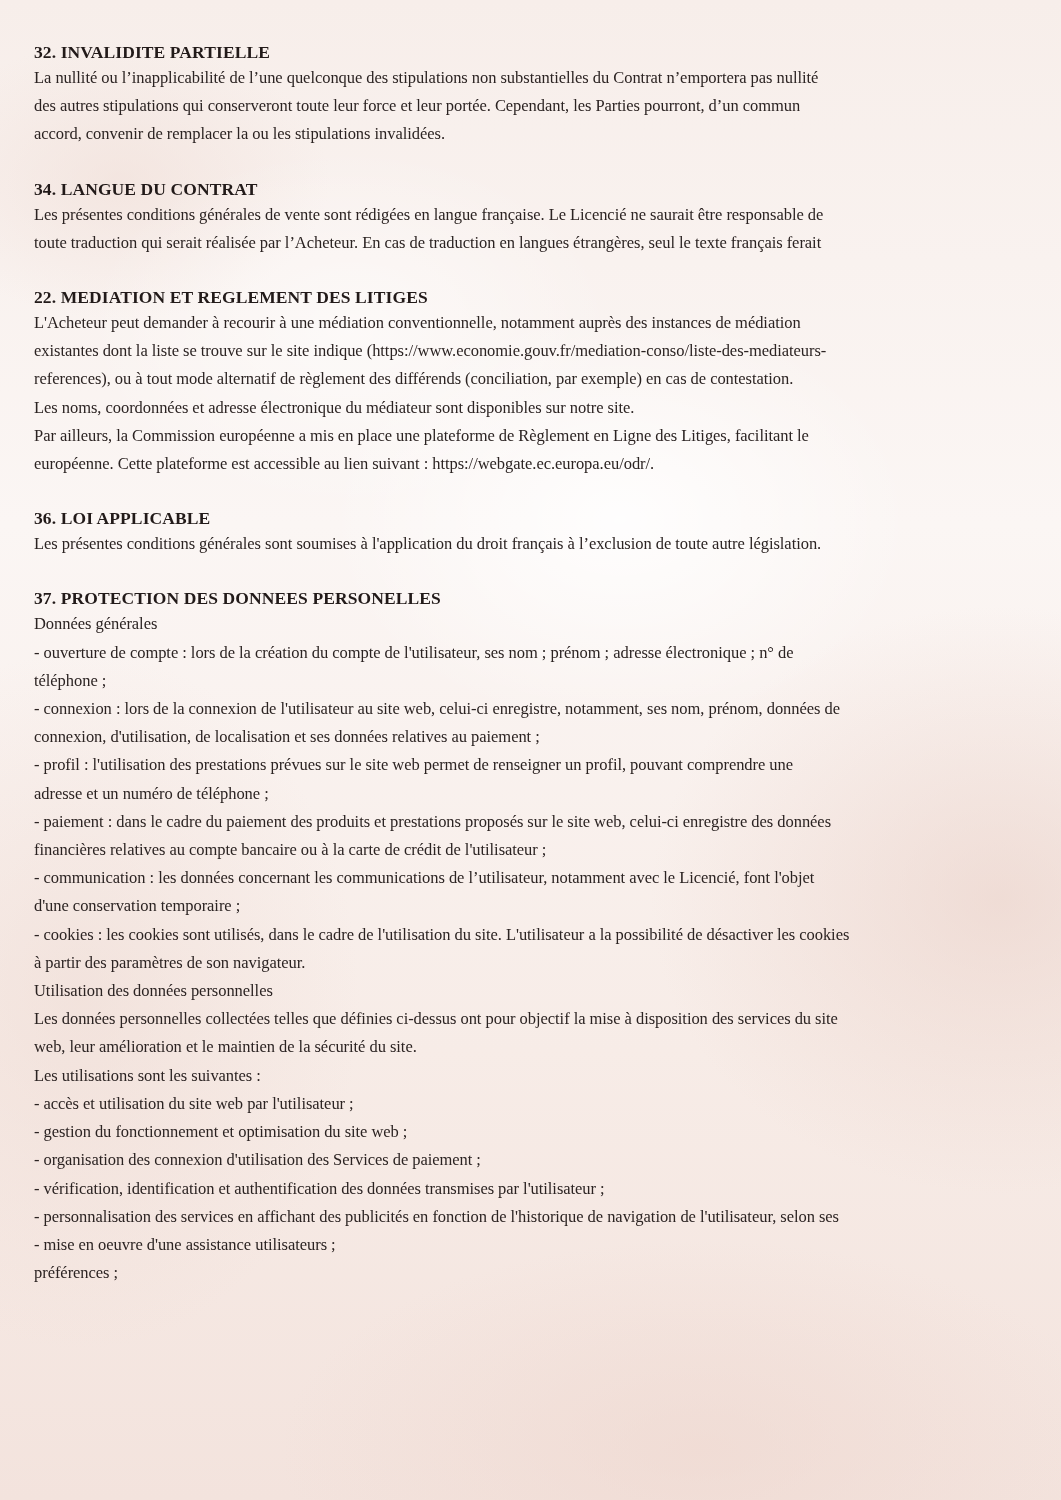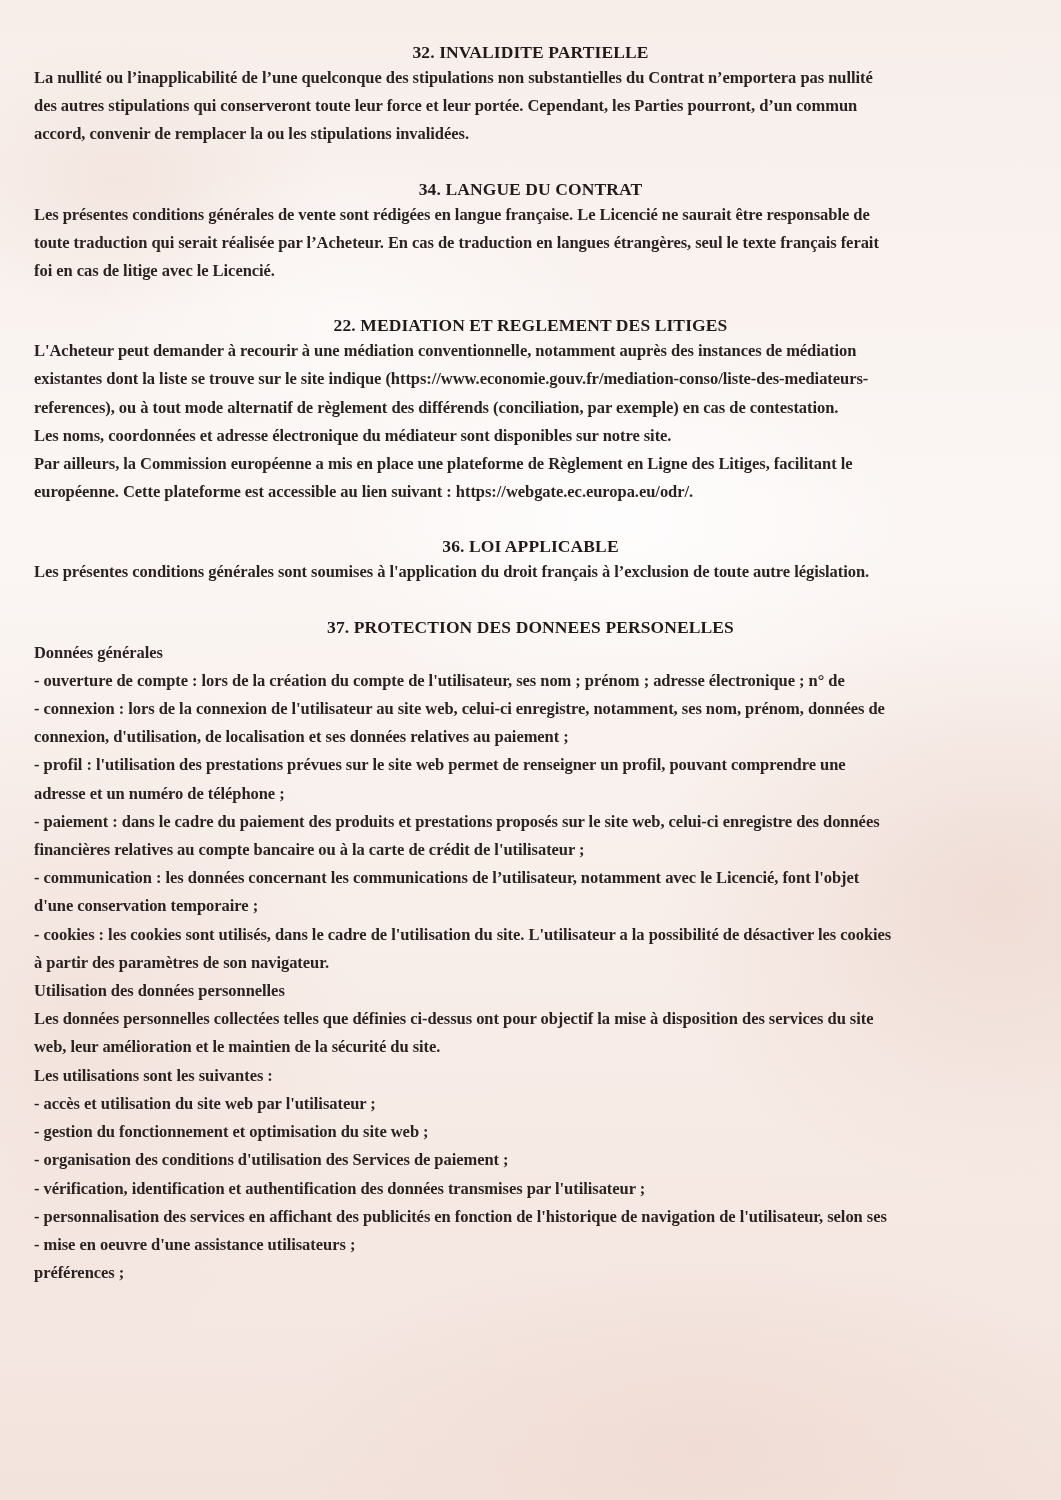--- a/index.html
+++ b/index.html
@@ -37,28 +37,26 @@
     .section {
       margin-bottom: 28px;
     }
     .section-title {
       font-size: 17.5px;
       font-weight: bold;
       letter-spacing: 0.1px;
       line-height: 24px;
       margin: 0;
       color: #221a19;
-      text-align: center;
     }
     .para {
       font-size: 16.5px;
       line-height: 28.2px;
       margin: 0;
       letter-spacing: -0.05px;
-      font-weight: bold;
     }
     #sec-32 { margin-top: 0; }
   </style>
 </head>
 <body>
 
 <div class="bg"></div>
 
 <div class="page">
 
@@ -66,21 +64,20 @@
     <h2 class="section-title">32. INVALIDITE PARTIELLE</h2>
     <p class="para">La nullité ou l’inapplicabilité de l’une quelconque des stipulations non substantielles du Contrat n’emportera pas nullité</p>
     <p class="para">des autres stipulations qui conserveront toute leur force et leur portée. Cependant, les Parties pourront, d’un commun</p>
     <p class="para">accord, convenir de remplacer la ou les stipulations invalidées.</p>
   </section>
 
   <section class="section">
     <h2 class="section-title">34. LANGUE DU CONTRAT</h2>
     <p class="para">Les présentes conditions générales de vente sont rédigées en langue française. Le Licencié ne saurait être responsable de</p>
     <p class="para">toute traduction qui serait réalisée par l’Acheteur. En cas de traduction en langues étrangères, seul le texte français ferait</p>
-    <p class="para">foi en cas de litige avec le Licencié.</p>
   </section>
 
   <section class="section">
     <h2 class="section-title">22. MEDIATION ET REGLEMENT DES LITIGES</h2>
     <p class="para">L'Acheteur peut demander à recourir à une médiation conventionnelle, notamment auprès des instances de médiation</p>
     <p class="para">existantes dont la liste se trouve sur le site indique (https://www.economie.gouv.fr/mediation-conso/liste-des-mediateurs-</p>
     <p class="para">references), ou à tout mode alternatif de règlement des différends (conciliation, par exemple) en cas de contestation.</p>
     <p class="para">Les noms, coordonnées et adresse électronique du médiateur sont disponibles sur notre site.</p>
     <p class="para">Par ailleurs, la Commission européenne a mis en place une plateforme de Règlement en Ligne des Litiges, facilitant le</p>
     <p class="para">européenne. Cette plateforme est accessible au lien suivant : https://webgate.ec.europa.eu/odr/.</p>
@@ -88,36 +85,37 @@
 
   <section class="section">
     <h2 class="section-title">36. LOI APPLICABLE</h2>
     <p class="para">Les présentes conditions générales sont soumises à l'application du droit français à l’exclusion de toute autre législation.</p>
   </section>
 
   <section class="section">
     <h2 class="section-title">37. PROTECTION DES DONNEES PERSONELLES</h2>
     <p class="para">Données générales</p>
     <p class="para">- ouverture de compte : lors de la création du compte de l'utilisateur, ses nom ; prénom ; adresse électronique ; n° de</p>
+    <p class="para">téléphone ;</p>
     <p class="para">- connexion : lors de la connexion de l'utilisateur au site web, celui-ci enregistre, notamment, ses nom, prénom, données de</p>
     <p class="para">connexion, d'utilisation, de localisation et ses données relatives au paiement ;</p>
     <p class="para">- profil : l'utilisation des prestations prévues sur le site web permet de renseigner un profil, pouvant comprendre une</p>
     <p class="para">adresse et un numéro de téléphone ;</p>
     <p class="para">- paiement : dans le cadre du paiement des produits et prestations proposés sur le site web, celui-ci enregistre des données</p>
     <p class="para">financières relatives au compte bancaire ou à la carte de crédit de l'utilisateur ;</p>
     <p class="para">- communication : les données concernant les communications de l’utilisateur, notamment avec le Licencié, font l'objet</p>
     <p class="para">d'une conservation temporaire ;</p>
     <p class="para">- cookies : les cookies sont utilisés, dans le cadre de l'utilisation du site. L'utilisateur a la possibilité de désactiver les cookies</p>
     <p class="para">à partir des paramètres de son navigateur.</p>
     <p class="para">Utilisation des données personnelles</p>
     <p class="para">Les données personnelles collectées telles que définies ci-dessus ont pour objectif la mise à disposition des services du site</p>
     <p class="para">web, leur amélioration et le maintien de la sécurité du site.</p>
     <p class="para">Les utilisations sont les suivantes :</p>
     <p class="para">- accès et utilisation du site web par l'utilisateur ;</p>
     <p class="para">- gestion du fonctionnement et optimisation du site web ;</p>
-    <p class="para">- organisation des conditions d'utilisation des Services de paiement ;</p>
+    <p class="para">- organisation des connexion d'utilisation des Services de paiement ;</p>
     <p class="para">- vérification, identification et authentification des données transmises par l'utilisateur ;</p>
     <p class="para">- personnalisation des services en affichant des publicités en fonction de l'historique de navigation de l'utilisateur, selon ses</p>
     <p class="para">- mise en oeuvre d'une assistance utilisateurs ;</p>
     <p class="para">préférences ;</p>
   </section>
 
 </div>
 
 </body></html>

